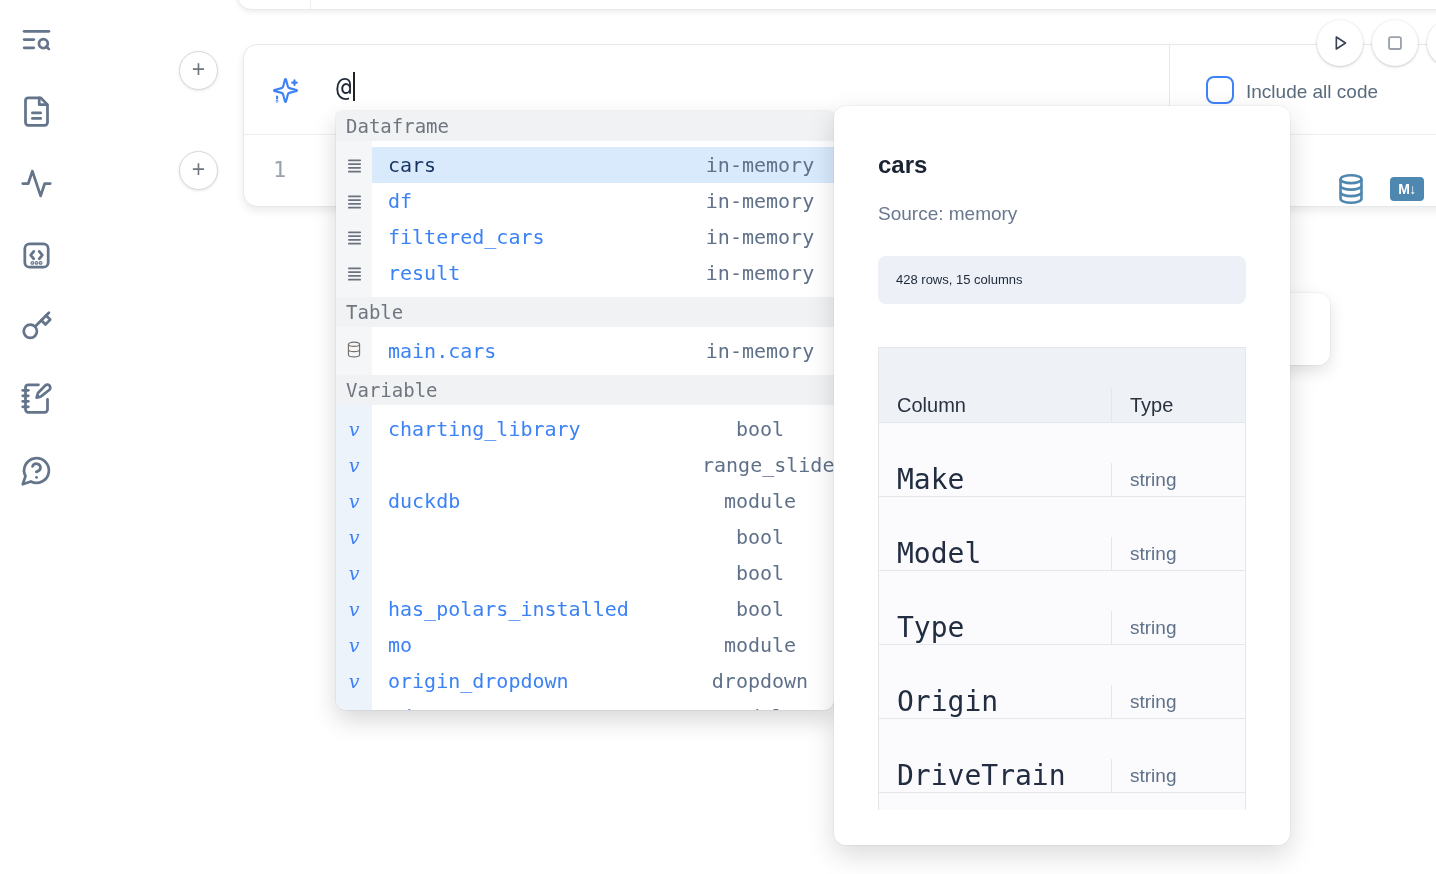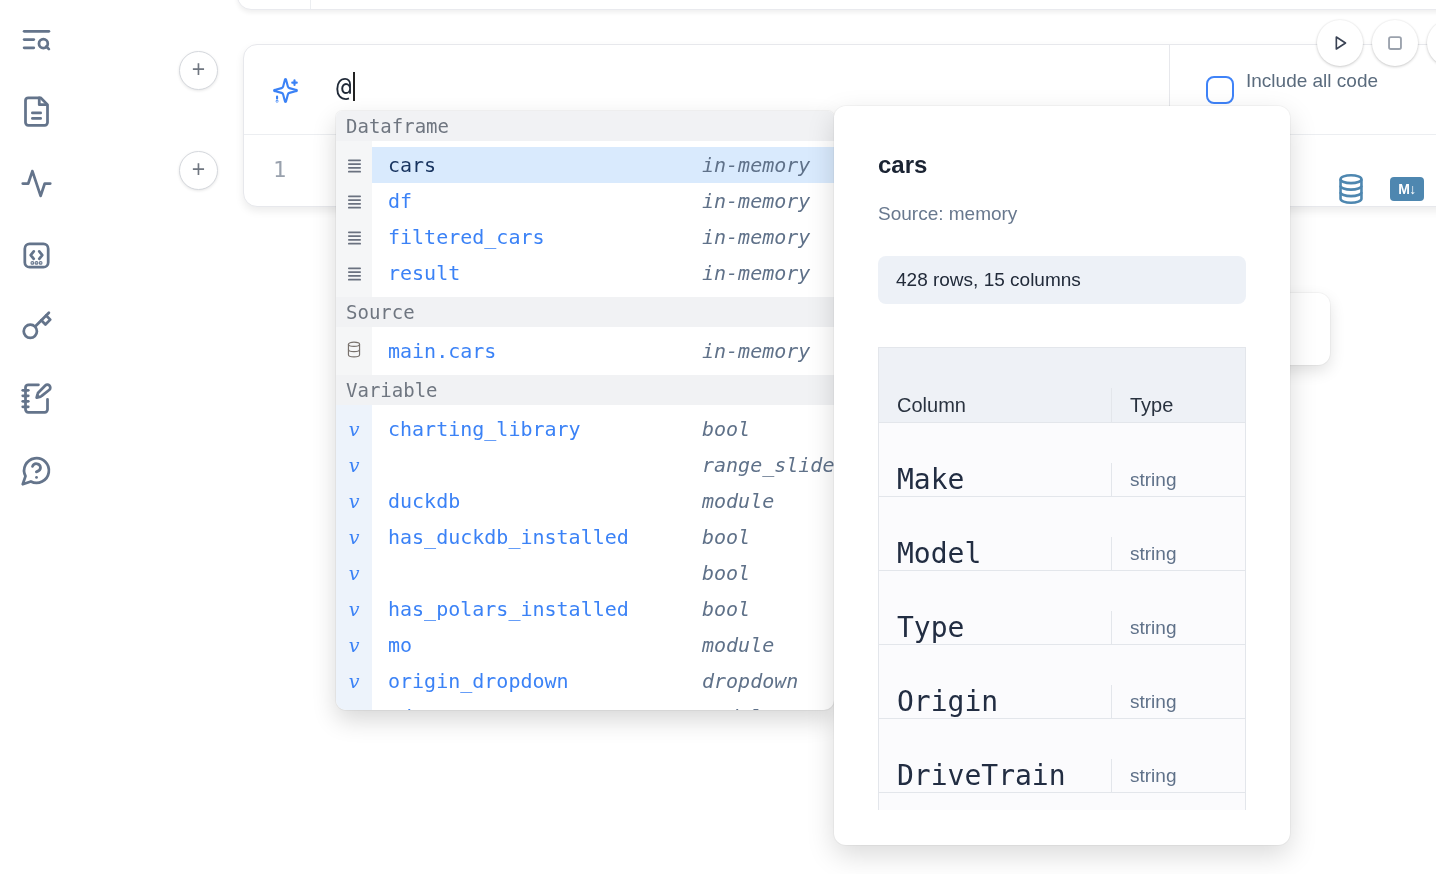--- a/index.html
+++ b/index.html
@@ -31,21 +31,21 @@
     background:#fff; border:1px solid #e7e8ec; border-radius:14px;
     box-shadow:0 4px 8px rgba(0,0,0,0.08); z-index:2; }
   .cell-divider { position:absolute; left:0; right:0; top:89px; border-top:1px solid #eceef1; }
   .sparkle { position:absolute; left:28px; top:32px; width:27px; height:27px; }
   .sparkle svg { stroke:#3b82f6; fill:none; stroke-width:1.9; stroke-linecap:round; stroke-linejoin:round; }
   .prompt-text { position:absolute; left:92px; top:27px; font-size:26px; color:#1f2937; }
   .cursor { display:inline-block; width:2px; height:29px; background:#222; vertical-align:-5px; margin-left:1px; }
   .v-divider { position:absolute; left:925px; top:0; width:1px; height:89px; background:#e7e8ec; }
   .checkbox { position:absolute; left:962px; top:31px; width:28px; height:28px;
     border:2px solid #3f83f8; border-radius:8px; background:#fff; cursor:pointer; }
-  .chk-label { position:absolute; left:1002px; top:25px; font-size:19px; color:#5a6b7d; }
+  .chk-label { position:absolute; left:1002px; top:36px; font-size:19px; color:#5a6b7d; }
   .line-num { position:absolute; left:29px; top:112px; font-size:22px; color:#99a1ad; }
   .db-btn { position:absolute; left:1092px; top:128px; width:30px; height:32px; cursor:pointer; }
   .db-btn svg { stroke:#4e87b0; fill:none; stroke-width:2.1; }
   .md-btn { position:absolute; left:1146px; top:132px; width:34px; height:24px; background:#4e87b0;
     border-radius:4px; color:#fff; font-weight:bold; font-size:14px; text-align:center; line-height:24px;
     letter-spacing:-0.5px; cursor:pointer; }
 
   
   .runbtn { position:absolute; top:20px; width:46px; height:46px; border-radius:50%; background:#fff;
     box-shadow:0 1px 3px rgba(0,0,0,0.20), 0 0 0 1px rgba(0,0,0,0.02);
@@ -62,36 +62,36 @@
   .ac-gutter-strip { position:absolute; left:0; top:0; bottom:0; width:36px; background:#f5f6f7; }
   .ac-group.variable .ac-gutter-strip { background:#edf3fb; }
   .ac-row { position:relative; display:flex; align-items:center; height:36px; padding-right:16px; overflow:hidden; cursor:pointer; }
   .ac-row.selected { background-image:linear-gradient(to right, rgba(0,0,0,0) 36px, #d9eafd 36px); }
   .ac-icon { width:36px; flex:none; display:flex; align-items:center; justify-content:center; }
   .ac-icon svg { stroke:#6b7280; fill:none; stroke-width:1.8; stroke-linecap:round; }
   .ac-icon .tbl-ic svg { stroke:#78716c; }
   .var-glyph { font-family:"DejaVu Serif", serif; font-style:italic; color:#3b82f6; font-size:19px; }
   .ac-name { margin-left:16px; color:#3b82f6; white-space:nowrap; }
   .ac-row.selected .ac-name { color:#17335f; }
-  .ac-type { margin-left:auto; width:116px; flex:none; text-align:left; color:#5f7189; white-space:nowrap;font-style:italic; }
+  .ac-type { margin-left:auto; width:116px; flex:none; text-align:center; color:#5f7189; white-space:nowrap; }
 
   
   .ai-card { position:absolute; left:1236px; top:293px; width:94px; height:72px; background:#fff;
     border-radius:12px; box-shadow:0 6px 16px rgba(0,0,0,0.12), 0 0 0 1px rgba(0,0,0,0.03);
     display:flex; align-items:flex-end; padding-left:22px; font-weight:bold; font-size:21px; color:#333b4c;
     z-index:35; cursor:pointer; }
 
   
   .panel { position:absolute; left:834px; top:106px; width:456px; height:739px; background:#fff;
     border-radius:12px; z-index:40;
     box-shadow:0 10px 28px rgba(0,0,0,0.15), 0 0 0 1px rgba(0,0,0,0.03); }
   .pv-title { position:absolute; left:44px; top:45px; font-size:24px; font-weight:bold; color:#1a2332; }
   .pv-source { position:absolute; left:44px; top:97px; font-size:19px; color:#68788e; }
   .pv-badge { position:absolute; left:44px; top:150px; width:368px; height:48px; background:#edf1f7;
-    border-radius:8px; line-height:48px; padding-left:18px; font-size:19px; color:#222b3a; }
+    border-radius:8px; line-height:48px; padding-left:18px; font-size:13px; color:#222b3a; }
   .pv-table { position:absolute; left:44px; top:241px; width:368px; height:463px; overflow:hidden;
     border:1px solid #e3e6eb; border-bottom:none; }
   .pv-tr { display:flex; height:74px; background:#fbfbfd; border-top:1px solid #e3e6eb; }
   .pv-tr:first-child { border-top:none; background:#eef1f6; }
   .pv-td { display:flex; align-items:center; padding-left:18px;margin-top:40px; }
   .pv-col1 { width:233px; border-right:1px solid #e3e6eb; }
   .pv-col2 { flex:1; }
   .pv-th-text { font-size:20px; color:#29323f; }
   .pv-name { font-family:"DejaVu Sans Mono", monospace; font-size:28px; color:#222d42; }
   .pv-type { font-size:19px; color:#5f7189; }
@@ -243,21 +243,21 @@
       <div class="ac-row">
         <span class="ac-icon">
           <svg width="17" height="19" viewBox="0 0 18 20">
             <path d="M3 4.5h12M3 8.5h12M3 12.5h12M3 16.5h12"></path>
           </svg>
         </span>
         <span class="ac-name">result</span>
         <span class="ac-type">in-memory</span>
       </div>
     </div>
-    <div class="ac-header">Source</div>
+    <div class="ac-header">Table</div>
     <div class="ac-group table">
       <div class="ac-gutter-strip"></div>
       <div class="ac-row">
         <span class="ac-icon">
           <span class="tbl-ic"><svg width="16" height="17" viewBox="0 0 24 26">
               <ellipse cx="12" cy="5" rx="8.5" ry="3.2"></ellipse>
               <path d="M3.5 5v16c0 1.8 3.8 3.2 8.5 3.2s8.5-1.4 8.5-3.2V5"></path>
               <path d="M3.5 13c0 1.8 3.8 3.2 8.5 3.2s8.5-1.4 8.5-3.2"></path>
             </svg></span>
         </span>
@@ -285,21 +285,20 @@
         <span class="ac-icon">
           <span class="var-glyph">v</span>
         </span>
         <span class="ac-name">duckdb</span>
         <span class="ac-type">module</span>
       </div>
       <div class="ac-row">
         <span class="ac-icon">
           <span class="var-glyph">v</span>
         </span>
-        <span class="ac-name">has_duckdb_installed</span>
         <span class="ac-type">bool</span>
       </div>
       <div class="ac-row">
         <span class="ac-icon">
           <span class="var-glyph">v</span>
         </span>
         <span class="ac-type">bool</span>
       </div>
       <div class="ac-row">
         <span class="ac-icon">

